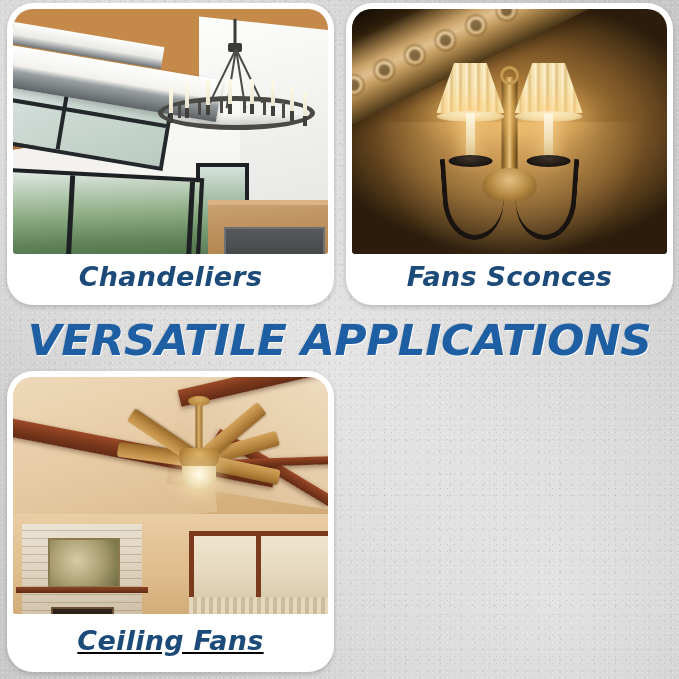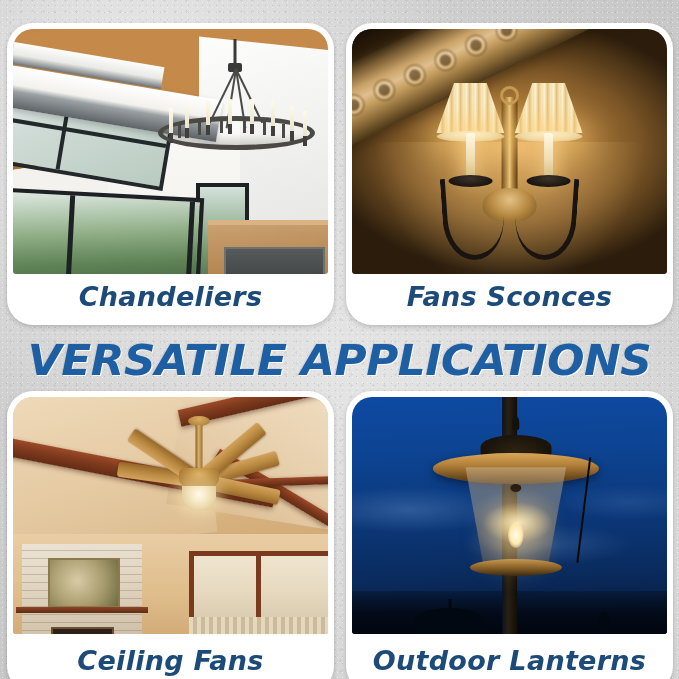--- a/index.html
+++ b/index.html
@@ -33,35 +33,35 @@
     opacity: .55;
     background-image:
       radial-gradient(rgba(255,255,255,.85) .7px, transparent .9px),
       radial-gradient(rgba(120,120,120,.45) .6px, transparent .8px),
       radial-gradient(rgba(160,160,160,.35) 1px, transparent 1.2px);
     background-size: 5px 5px, 7px 7px, 11px 11px;
     background-position: 0 0, 3px 2px, 5px 6px;
   }
 
   
-  #stage { position: absolute; inset: 0; margin-top: 20px; }
+  #stage { position: absolute; inset: 0; }
 
   .card {
     position: absolute;
     background: #ffffff;
     border-radius: 26px;
     padding: 6px;
     box-shadow: 0 2px 5px rgba(0,0,0,.18);
     display: flex;
     flex-direction: column;
     overflow: hidden;
   }
   .card.tl { left: 7px;   top: 3px;   width: 327px; height: 302px; }
   .card.tr { left: 346px; top: 3px;   width: 327px; height: 302px; }
-  .card.bl { left: 7px;   top: 371px; width: 327px; height: 301px; }
+  .card.bl { left: 7px;   top: 371px; width: 327px; height: 301px; text-decoration: underline; }
   .card.br { left: 346px; top: 371px; width: 327px; height: 301px; }
 
   .photo {
     position: relative;
     width: 100%;
     height: 245px;
     border-radius: 20px 20px 3px 3px;
     overflow: hidden;
     flex: none;
   }
@@ -553,35 +553,14 @@
         <div class="fan-blade" style="transform:rotate(-16deg);"></div>
         <div class="fan-blade" style="transform:rotate(12deg);"></div>
         <div class="fan-blade" style="transform:rotate(-40deg);"></div>
         <div class="fan-motor"></div>
         <div class="fan-light"></div>
       </div>
     </div>
     <div class="caption">Ceiling Fans</div>
   </div>
 
-  <div class="card br">
-    <div class="photo p-lantern">
-      <div class="lt-clouds"></div>
-      <div class="lt-skyline">
-        <div class="lt-dome"></div>
-        <div class="lt-spire"></div>
-      </div>
-      <div class="lt-pole"></div>
-      <div class="lt-lamp">
-        <div class="lt-finial"></div>
-        <div class="lt-cap"></div>
-        <div class="lt-hat"></div>
-        <div class="lt-glass"></div>
-        <div class="lt-hole"></div>
-        <div class="lt-core"></div>
-        <div class="lt-base"></div>
-        <div class="lt-wire"></div>
-      </div>
-    </div>
-    <div class="caption">Outdoor Lanterns</div>
-  </div>
 
 </div>
 
 </body></html>

